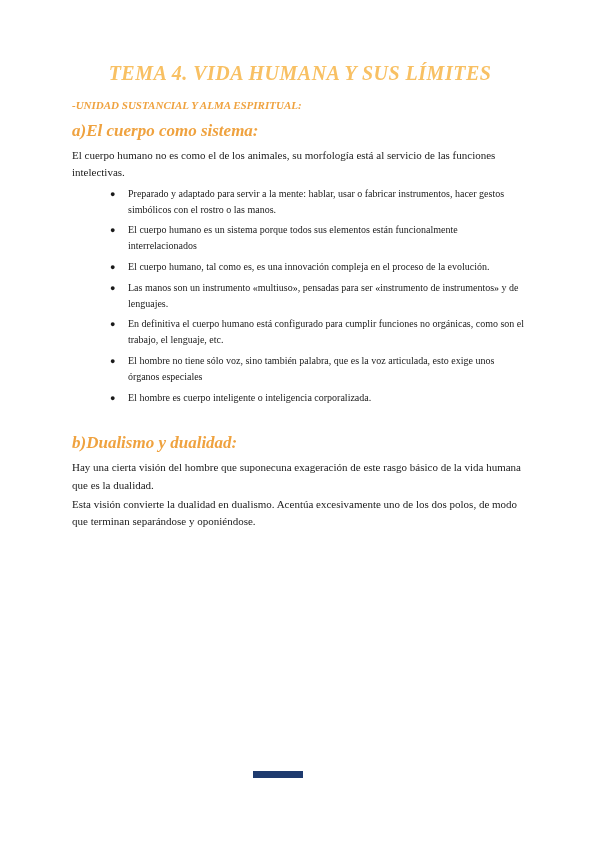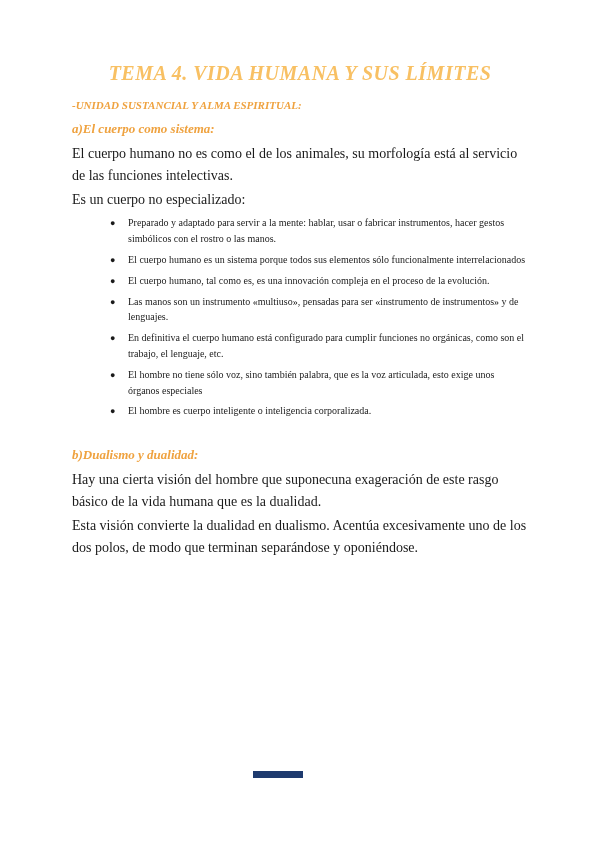--- a/index.html
+++ b/index.html
@@ -35,28 +35,28 @@
     margin: 0 0 14px 0;
   }
   .section-heading {
     font-size: 11px;
     font-weight: bold;
     font-style: italic;
     color: #efa23f;
     margin: 0 0 10px 0;
   }
   .sub-heading {
-    font-size: 13px;
+    font-size: 17px;
     font-weight: bold;
     font-style: italic;
     color: #efa23f;
     margin: 0 0 6px 0;
   }
   .para {
-    font-size: 14px;
+    font-size: 11px;
     line-height: 1.58;
     margin: 0 0 2px 0;
   }
   .bullets {
     margin: 4px 0 0 0;
     padding: 0 0 0 38px;
     list-style: none;
   }
   .bullets li {
     font-size: 10px;
@@ -96,25 +96,24 @@
 <div class="page">
   <div class="content">
 
     <h1 class="doc-title">TEMA 4. VIDA HUMANA Y SUS LÍMITES</h1>
 
     <div class="section-heading">-UNIDAD SUSTANCIAL Y ALMA ESPIRITUAL:</div>
 
     <div class="sub-heading">a)El cuerpo como sistema:</div>
 
     <p class="para">El cuerpo humano no es como el de los animales, su morfología está al servicio de las funciones intelectivas.</p>
-    <p class="para">Es un cuerpo no especializado:</p>
 
     <ul class="bullets">
       <li>Preparado y adaptado para servir a la mente: hablar, usar o fabricar instrumentos, hacer gestos simbólicos con el rostro o las manos.</li>
-      <li>El cuerpo humano es un sistema porque todos sus elementos sólo funcionalmente interrelacionados</li>
+      <li>El cuerpo humano es un sistema porque todos sus elementos están funcionalmente interrelacionados</li>
       <li>El cuerpo humano, tal como es, es una innovación compleja en el proceso de la evolución.</li>
       <li>Las manos son un instrumento «multiuso», pensadas para ser «instrumento de instrumentos» y de lenguajes.</li>
       <li>En definitiva el cuerpo humano está configurado para cumplir funciones no orgánicas, como son el trabajo, el lenguaje, etc.</li>
       <li>El hombre no tiene sólo voz, sino también palabra, que es la voz articulada, esto exige unos órganos especiales</li>
       <li>El hombre es cuerpo inteligente o inteligencia corporalizada.</li>
     </ul>
 
     <div class="section-b">
       <div class="sub-heading">b)Dualismo y dualidad:</div>
 

